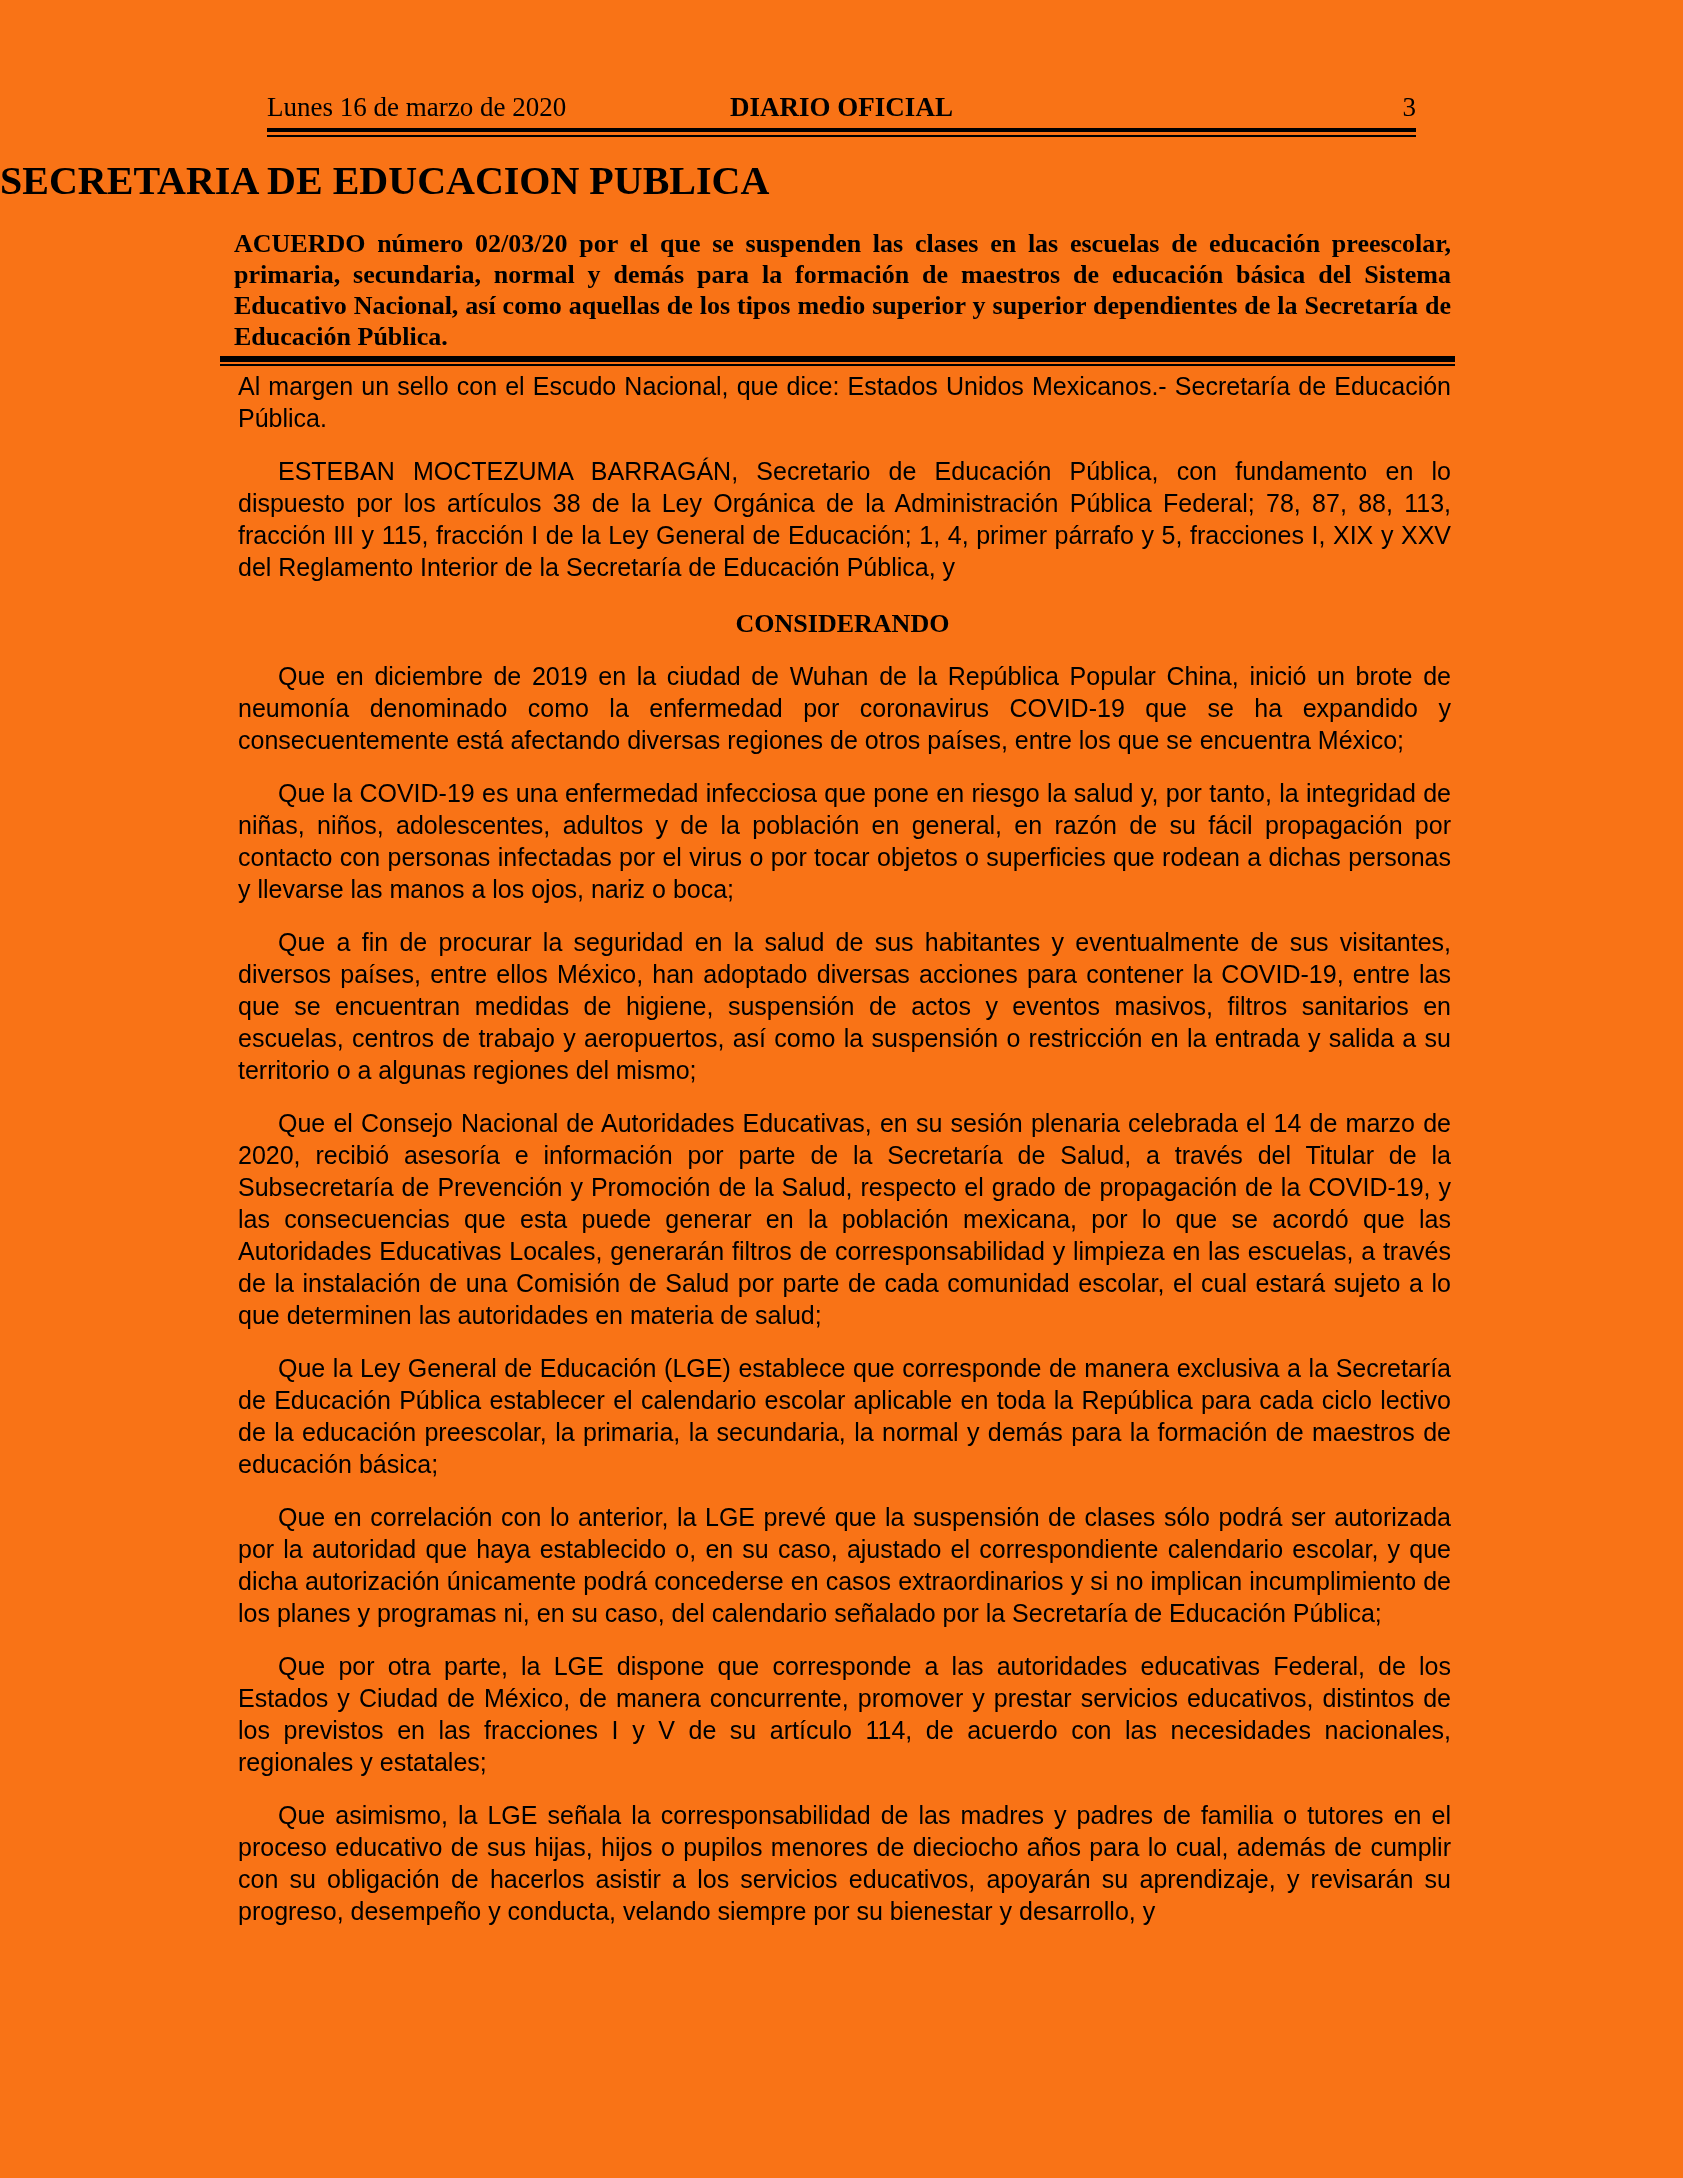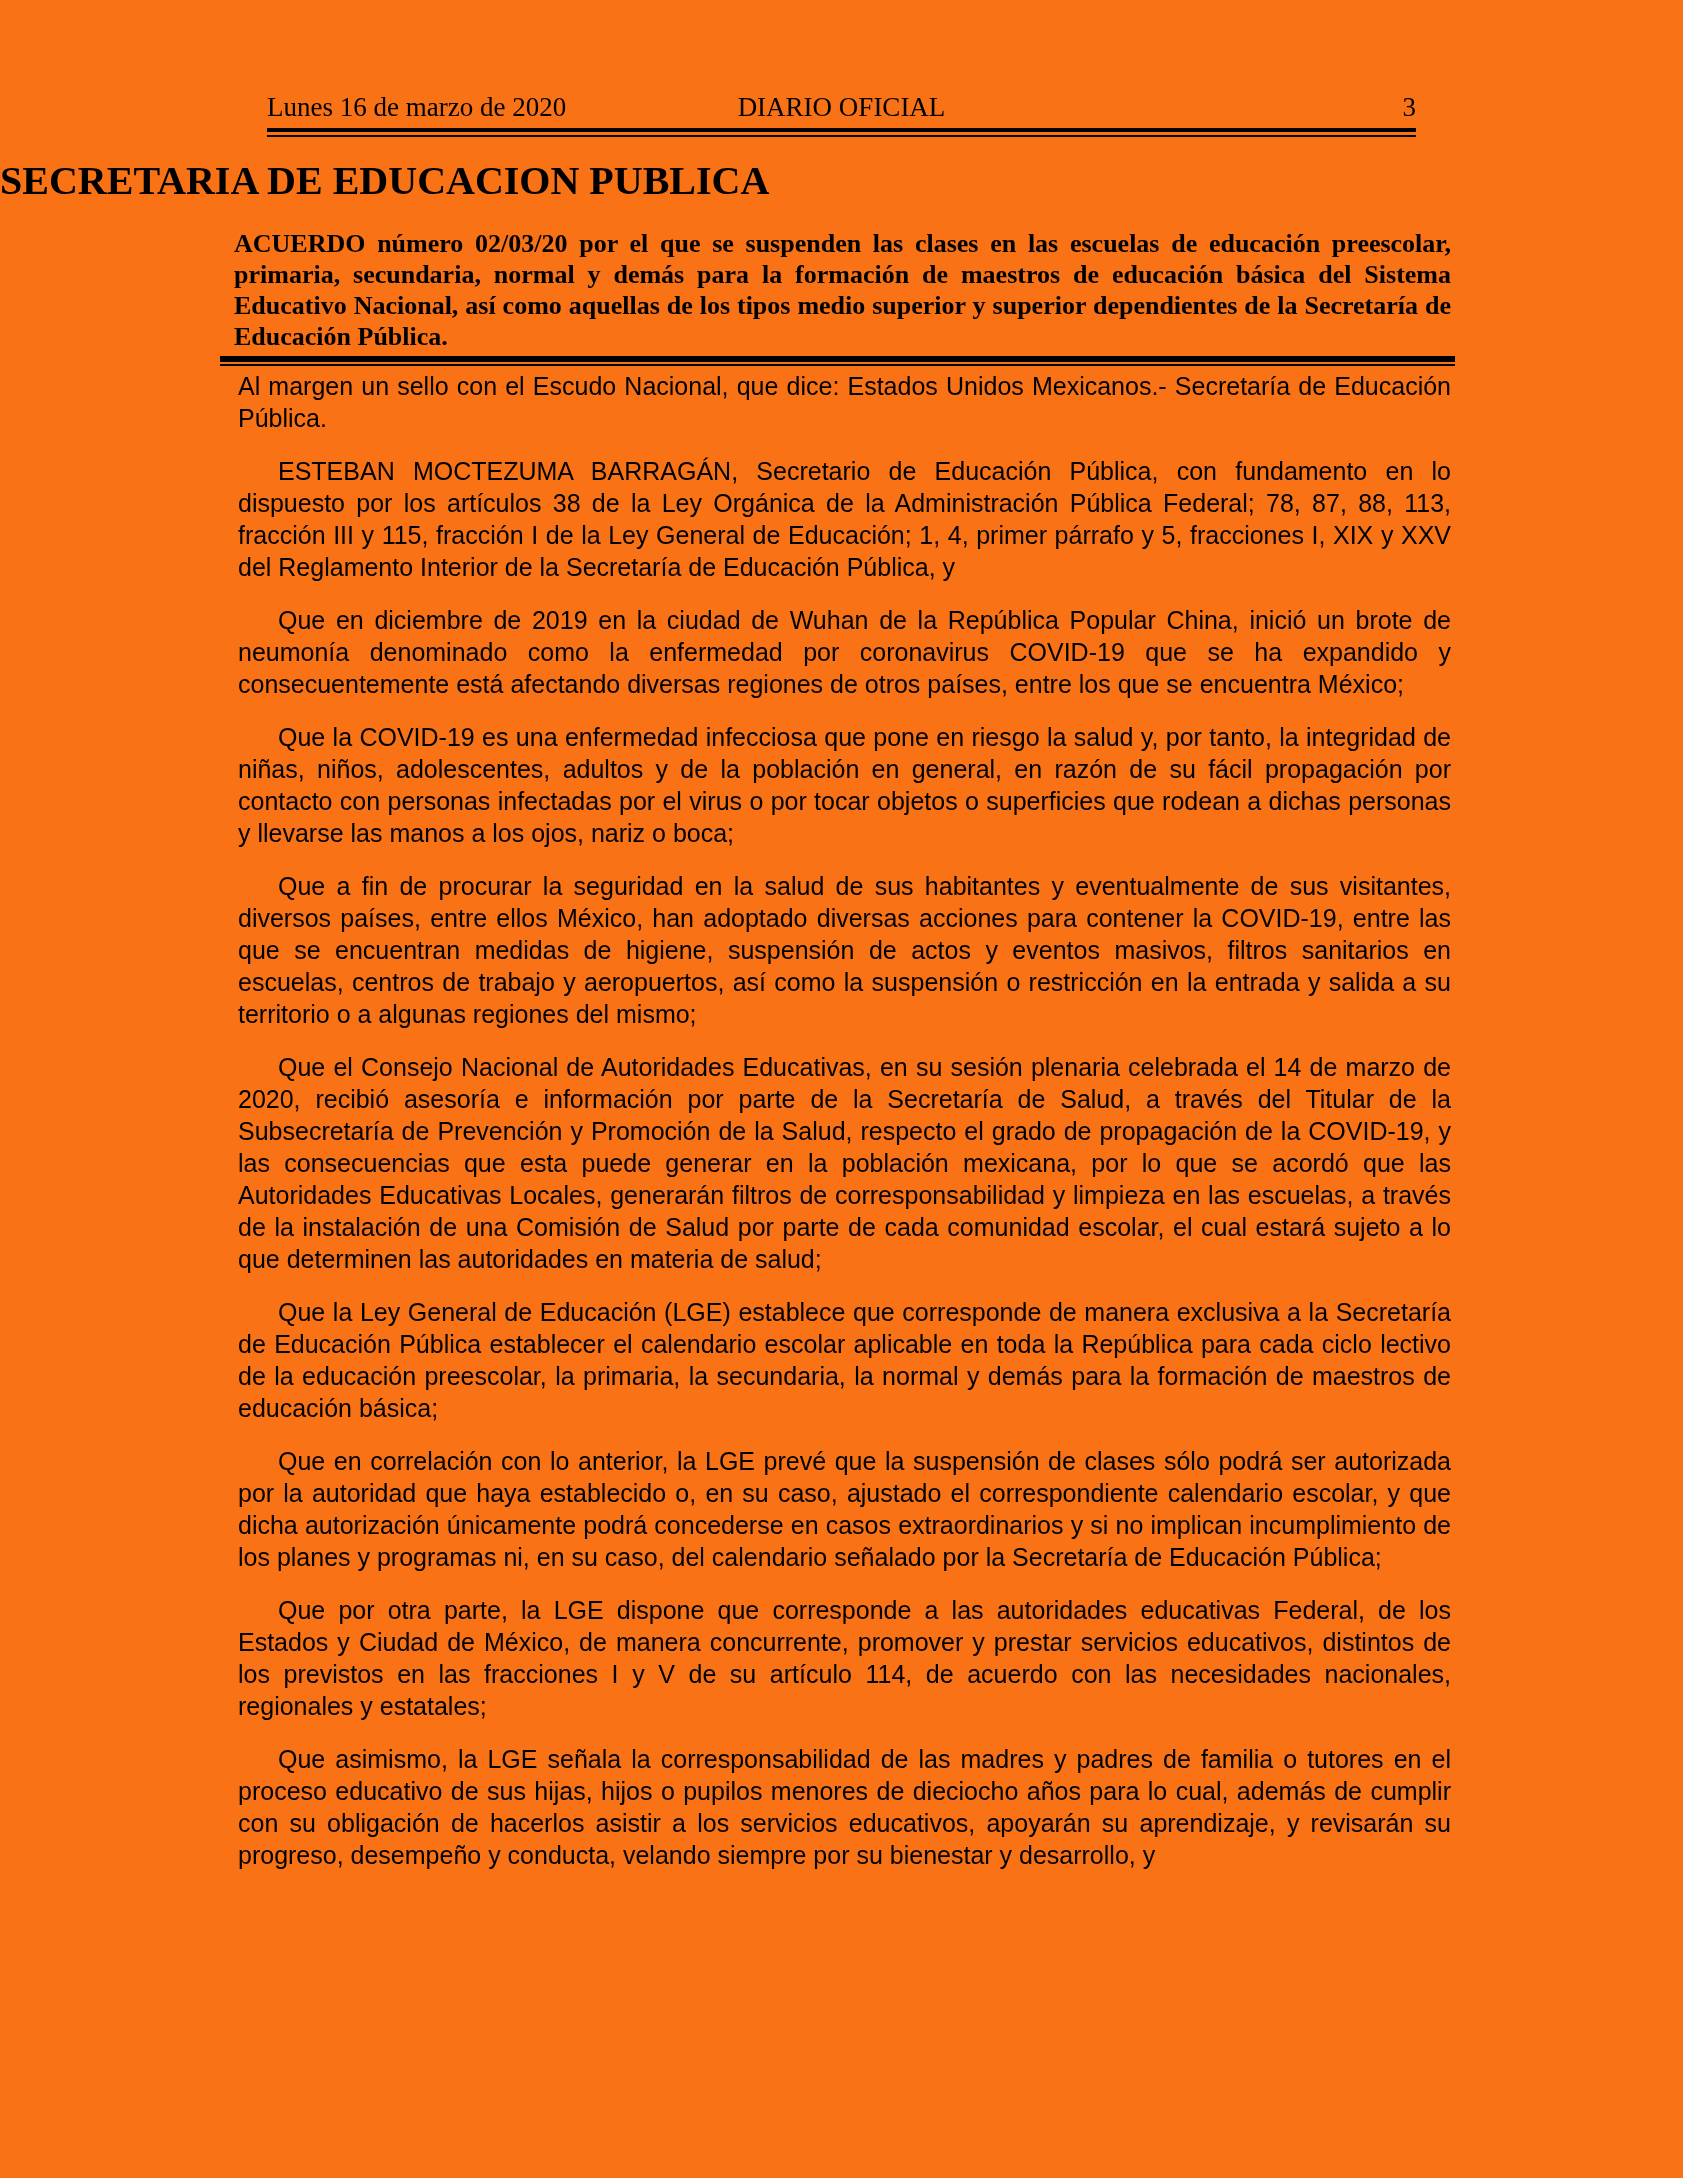--- a/index.html
+++ b/index.html
@@ -20,21 +20,21 @@
   
   .running-header {
     position: relative;
     margin: 91px 267px 0 267px;
     height: 32px;
     font-family: "Liberation Serif", serif;
     font-size: 27px;
     line-height: 32px;
   }
   .running-header .hdr-left  { position: absolute; left: 0;  top: 0; }
-  .running-header .hdr-center{ position: absolute; left: 0; right: 0; top: 0; text-align: center; }
+  .running-header .hdr-center{ position: absolute; left: 0; right: 0; top: 0; text-align: center; font-weight: bold; }
   .running-header .hdr-right { position: absolute; right: 0; top: 0; }
 
   .header-rule {
     margin: 5px 267px 0 267px;
     border-top: 4px solid #000;
     border-bottom: 2px solid #000;
     height: 3px;
   }
 
   
@@ -99,20 +99,21 @@
 
   <h1 class="doc-title">SECRETARIA DE EDUCACION PUBLICA</h1>
 
   <p class="acuerdo">ACUERDO número 02/03/20 por el que se suspenden las clases en las escuelas de educación preescolar, primaria, secundaria, normal y demás para la formación de maestros de educación básica del Sistema Educativo Nacional, así como aquellas de los tipos medio superior y superior dependientes de la Secretaría de Educación Pública.</p>
   <div class="acuerdo-rule"></div>
 
   <div class="body-text">
     <p class="no-indent">Al margen un sello con el Escudo Nacional, que dice: Estados Unidos Mexicanos.- Secretaría de Educación Pública.</p>
     <p>ESTEBAN MOCTEZUMA BARRAGÁN, Secretario de Educación Pública, con fundamento en lo dispuesto por los artículos 38 de la Ley Orgánica de la Administración Pública Federal; 78, 87, 88, 113, fracción III y 115, fracción I de la Ley General de Educación; 1, 4, primer párrafo y 5, fracciones I, XIX y XXV del Reglamento Interior de la Secretaría de Educación Pública, y</p>
 
+    <div class="considerando-heading">CONSIDERANDO</div>
 
     <p>Que en diciembre de 2019 en la ciudad de Wuhan de la República Popular China, inició un brote de neumonía denominado como la enfermedad por coronavirus COVID-19 que se ha expandido y consecuentemente está afectando diversas regiones de otros países, entre los que se encuentra México;</p>
     <p>Que la COVID-19 es una enfermedad infecciosa que pone en riesgo la salud y, por tanto, la integridad de niñas, niños, adolescentes, adultos y de la población en general, en razón de su fácil propagación por contacto con personas infectadas por el virus o por tocar objetos o superficies que rodean a dichas personas y llevarse las manos a los ojos, nariz o boca;</p>
     <p>Que a fin de procurar la seguridad en la salud de sus habitantes y eventualmente de sus visitantes, diversos países, entre ellos México, han adoptado diversas acciones para contener la COVID-19, entre las que se encuentran medidas de higiene, suspensión de actos y eventos masivos, filtros sanitarios en escuelas, centros de trabajo y aeropuertos, así como la suspensión o restricción en la entrada y salida a su territorio o a algunas regiones del mismo;</p>
     <p>Que el Consejo Nacional de Autoridades Educativas, en su sesión plenaria celebrada el 14 de marzo de 2020, recibió asesoría e información por parte de la Secretaría de Salud, a través del Titular de la Subsecretaría de Prevención y Promoción de la Salud, respecto el grado de propagación de la COVID-19, y las consecuencias que esta puede generar en la población mexicana, por lo que se acordó que las Autoridades Educativas Locales, generarán filtros de corresponsabilidad y limpieza en las escuelas, a través de la instalación de una Comisión de Salud por parte de cada comunidad escolar, el cual estará sujeto a lo que determinen las autoridades en materia de salud;</p>
     <p>Que la Ley General de Educación (LGE) establece que corresponde de manera exclusiva a la Secretaría de Educación Pública establecer el calendario escolar aplicable en toda la República para cada ciclo lectivo de la educación preescolar, la primaria, la secundaria, la normal y demás para la formación de maestros de educación básica;</p>
     <p>Que en correlación con lo anterior, la LGE prevé que la suspensión de clases sólo podrá ser autorizada por la autoridad que haya establecido o, en su caso, ajustado el correspondiente calendario escolar, y que dicha autorización únicamente podrá concederse en casos extraordinarios y si no implican incumplimiento de los planes y programas ni, en su caso, del calendario señalado por la Secretaría de Educación Pública;</p>
     <p>Que por otra parte, la LGE dispone que corresponde a las autoridades educativas Federal, de los Estados y Ciudad de México, de manera concurrente, promover y prestar servicios educativos, distintos de los previstos en las fracciones I y V de su artículo 114, de acuerdo con las necesidades nacionales, regionales y estatales;</p>
     <p>Que asimismo, la LGE señala la corresponsabilidad de las madres y padres de familia o tutores en el proceso educativo de sus hijas, hijos o pupilos menores de dieciocho años para lo cual, además de cumplir con su obligación de hacerlos asistir a los servicios educativos, apoyarán su aprendizaje, y revisarán su progreso, desempeño y conducta, velando siempre por su bienestar y desarrollo, y</p>
   </div>

